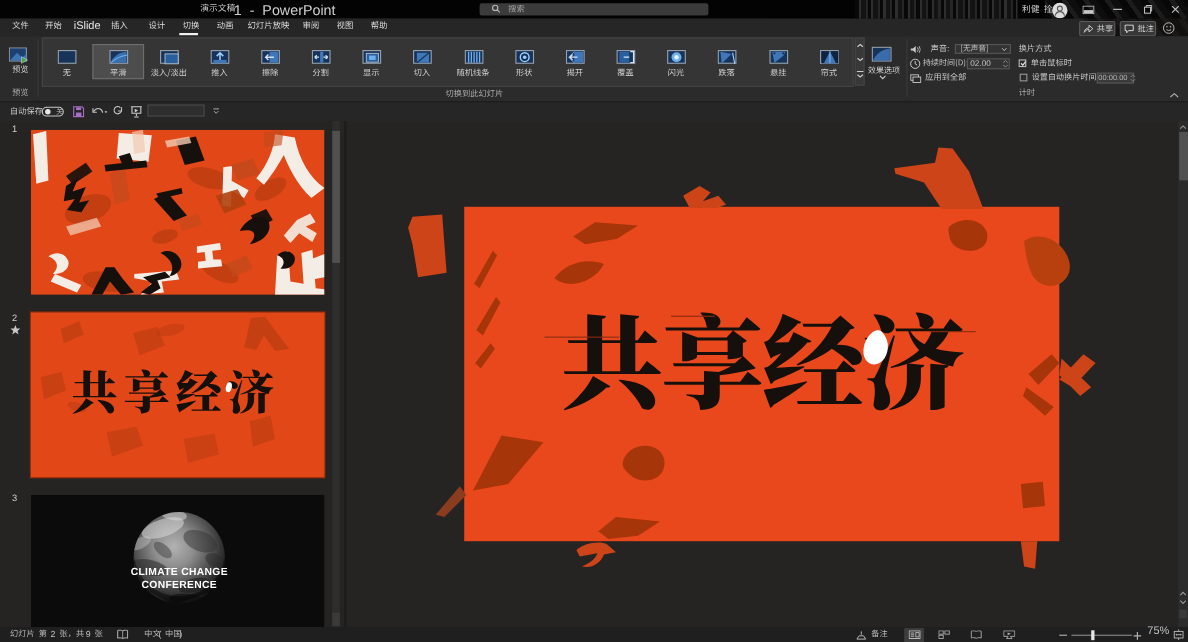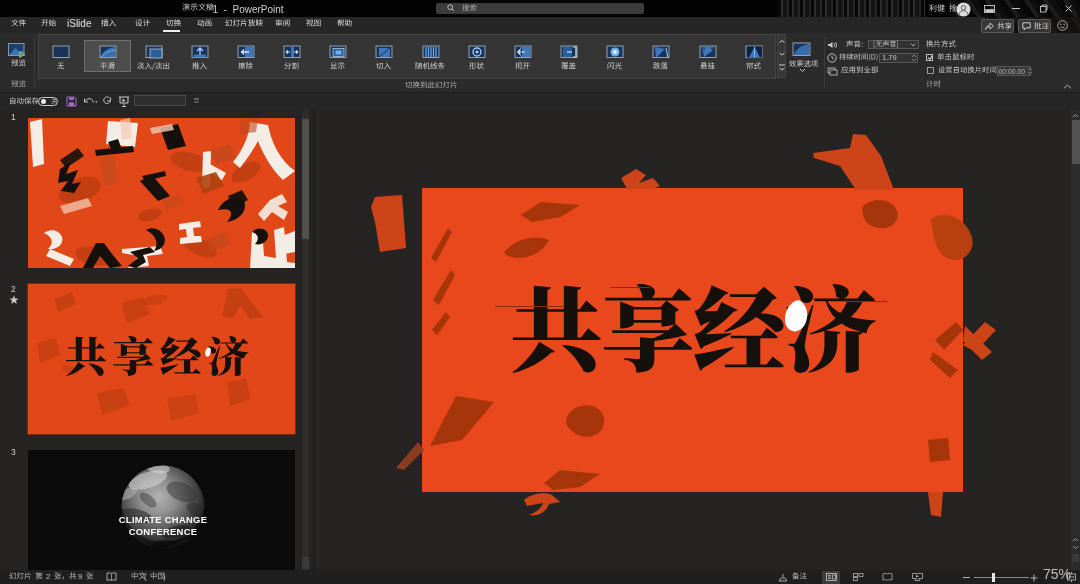--- a/index.html
+++ b/index.html
@@ -122,21 +122,21 @@
 <div class="ab" style="left:0;top:0;width:1080px;height:17px;background:#030303"></div>
 <div class="ab" style="left:778px;top:0;width:147px;height:17px;background:repeating-linear-gradient(90deg,#080808 0 3px,#2e2e2e 3px 5px,#131313 5px 9px,#262626 9px 11px)"></div>
 <div class="ab" style="left:950px;top:0;width:130px;height:17px;background:repeating-linear-gradient(55deg,#070707 0 6px,#1c1c1c 6px 10px,#0d0d0d 10px 16px)"></div>
 <div class="ab" style="left:985px;top:17px;width:95px;height:16px;background:repeating-linear-gradient(55deg,#131010 0 7px,#1b1818 7px 12px)"></div>
 <svg class="ab" style="left:180.0px;top:2.5px" width="36" height="10" viewBox="0 0 36 10" fill="#cfcfcf">
     <use href="#g0" transform="translate(2.0 7.0) scale(0.0080 -0.0080)"></use>
     <use href="#g1" transform="translate(10.0 7.0) scale(0.0080 -0.0080)"></use>
     <use href="#g2" transform="translate(18.0 7.0) scale(0.0080 -0.0080)"></use>
     <use href="#g3" transform="translate(26.0 7.0) scale(0.0080 -0.0080)"></use>
   </svg>
-<div class="ab" style="left:212.5px;top:6px;color:#cfcfcf;font-size:10px;line-height:8px">1&nbsp;&nbsp;-&nbsp;&nbsp;PowerPoint</div>
+<div class="ab" style="left:212.5px;top:6px;color:#cfcfcf;font-size:13px;line-height:8px">1&nbsp;&nbsp;-&nbsp;&nbsp;PowerPoint</div>
 <div class="ab" style="left:436px;top:2.5px;width:208px;height:11.5px;background:#3b3b3b;border-radius:2px"></div>
 <svg class="ab" style="left:447px;top:4px" width="8" height="8" viewBox="0 0 8 8">
     <circle cx="3.2" cy="3.2" r="2.4" fill="none" stroke="#bbb" stroke-width="1"></circle>
     <path d="M5 5L7.2 7.2" stroke="#bbb" stroke-width="1"></path>
   </svg>
 <svg class="ab" style="left:460.0px;top:3.5px" width="19" height="10" viewBox="0 0 19 10" fill="#a8a8a8">
     <use href="#g4" transform="translate(2.0 6.6) scale(0.0075 -0.0075)"></use>
     <use href="#g5" transform="translate(9.5 6.6) scale(0.0075 -0.0075)"></use>
   </svg>
 <svg class="ab" style="left:927.0px;top:3.5px" width="32" height="10" viewBox="0 0 32 10" fill="#d5d5d5">
@@ -449,21 +449,21 @@
     <use href="#g76" transform="translate(2.0 6.4) scale(0.0073 -0.0073)"></use>
     <use href="#g77" transform="translate(9.3 6.4) scale(0.0073 -0.0073)"></use>
     <use href="#g78" transform="translate(16.6 6.4) scale(0.0073 -0.0073)"></use>
     <use href="#g79" transform="translate(23.9 6.4) scale(0.0073 -0.0073)"></use>
     <use href="#g80" transform="translate(31.2 6.4) scale(0.0073 -0.0073)"></use>
     <use href="#g81" transform="translate(33.7 6.4) scale(0.0073 -0.0073)"></use>
     <use href="#g82" transform="translate(38.7 6.4) scale(0.0073 -0.0073)"></use>
     <use href="#g72" transform="translate(41.2 6.4) scale(0.0073 -0.0073)"></use>
   </svg>
 <div class="ab" style="left:879px;top:52.5px;width:39px;height:10.5px;background:#333;border:1px solid #565656"></div>
-<div class="ab" style="left:882px;top:54.2px;color:#c8c8c8;font-size:7.5px;line-height:8px">1.79</div>
+<div class="ab" style="left:882px;top:54.2px;color:#c8c8c8;font-size:7.5px;line-height:8px">02.00</div>
 <svg class="ab" style="left:911px;top:53.5px" width="6" height="8" viewBox="0 0 6 8">
     <path d="M1 3l2-2 2 2M1 5l2 2 2-2" fill="none" stroke="#999" stroke-width=".8"></path>
   </svg>
 <div class="ab" style="left:926px;top:53.8px;width:7px;height:7px;background:#2b2b2b;border:1px solid #bbb"></div>
 <svg class="ab" style="left:926.5px;top:54.3px" width="7" height="7" viewBox="0 0 7 7">
     <path d="M1.2 3.5l1.6 1.8 2.8-3.6" fill="none" stroke="#ddd" stroke-width="1.1"></path>
   </svg>
 <svg class="ab" style="left:935.0px;top:52.5px" width="42" height="10" viewBox="0 0 42 10" fill="#d0d0d0">
     <use href="#g83" transform="translate(2.0 6.6) scale(0.0075 -0.0075)"></use>
     <use href="#g84" transform="translate(9.5 6.6) scale(0.0075 -0.0075)"></use>
@@ -737,17 +737,17 @@
 <svg class="ab" style="left:912px;top:572.5px" width="11" height="9" viewBox="0 0 11 9">
     <path d="M.5 .5h10v5h-4l1.5 2h-5L4.5 5.5h-4z" fill="none" stroke="#b0b0b0" stroke-width=".8"></path>
     <path d="M4 2l3 1.2L4 4.5z" fill="#b0b0b0"></path>
   </svg>
 <div class="ab" style="left:963px;top:576.5px;width:7px;height:1.3px;background:#b0b0b0"></div>
 <div class="ab" style="left:974px;top:576.5px;width:55px;height:1px;background:#8a8a8a"></div>
 <div class="ab" style="left:992px;top:572.5px;width:3px;height:9px;background:#e8e8e8"></div>
 <svg class="ab" style="left:1030px;top:573.5px" width="8" height="8" viewBox="0 0 8 8">
     <path d="M4 .5v7M.5 4h7" stroke="#b0b0b0" stroke-width="1.1"></path>
   </svg>
-<div class="ab st" style="left:1043px;top:570px;font-size:14px">75%</div>
+<div class="ab st" style="left:1043px;top:570px;font-size:10px">75%</div>
 <svg class="ab" style="left:1066px;top:572px" width="11" height="10" viewBox="0 0 11 10">
     <rect x="1.5" y="2" width="8" height="6" fill="none" stroke="#c0c0c0" stroke-width=".8"></rect>
     <path d="M5.5 0v2M5.5 8v2M3.5 5h4" stroke="#c0c0c0" stroke-width=".8"></path>
     <path d="M2.5 5l1.3-1v2zM8.5 5L7.2 4v2z" fill="#c0c0c0"></path>
   </svg>
 </body></html>

